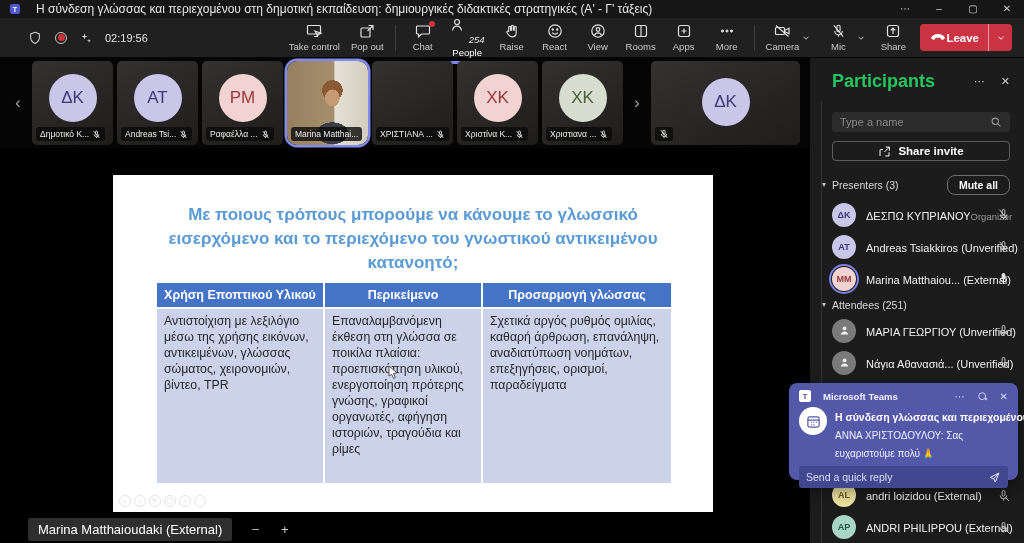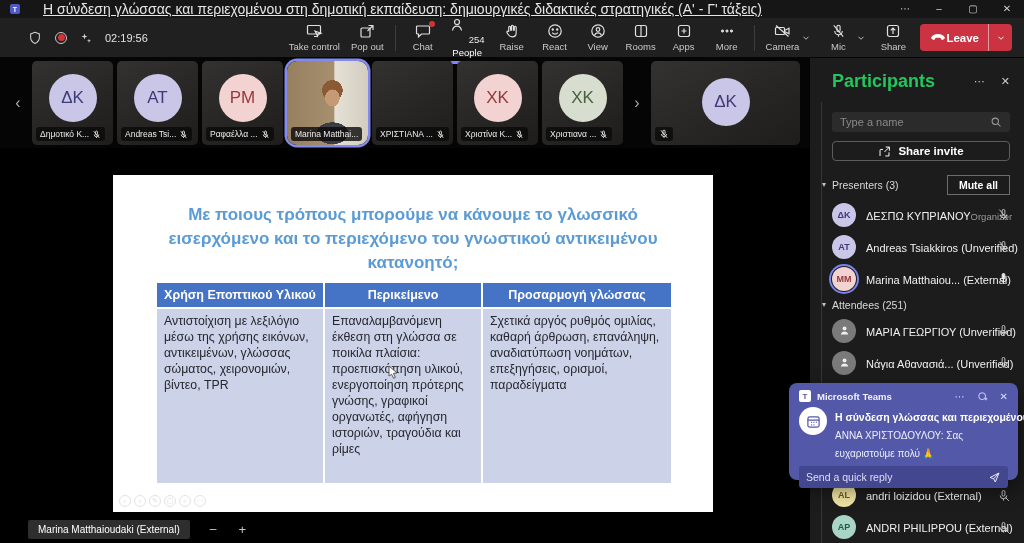--- a/index.html
+++ b/index.html
@@ -4,40 +4,40 @@
 <style>
   * { margin:0; padding:0; box-sizing:border-box; }
   html,body { width:1024px; height:543px; overflow:hidden; background:#000;
     font-family:"Liberation Sans", sans-serif; }
   svg { display:block; }
 
   
   .titlebar { height:18px; background:#161616; display:flex; align-items:center; padding-left:10px; }
   .teams-logo { width:10px; height:10px; border-radius:2px; background:#5059c9; color:#fff;
     font-size:7px; font-weight:bold; display:flex; align-items:center; justify-content:center; }
-  .win-title { color:#e6e6e6; font-size:14px; margin-left:23px; white-space:nowrap;text-decoration:underline; }
+  .win-title { color:#e6e6e6; font-size:12px; margin-left:16px; white-space:nowrap; }
   .win-ctrls { margin-left:auto; display:flex; align-items:center; gap:0; }
   .win-ctrls span { color:#cfcfcf; font-size:10px; width:34px; text-align:center; line-height:18px; }
 
   
   .toolbar { height:40px; background:#202020; display:flex; align-items:center; border-bottom:1px solid #060606; }
   .tb-left { display:flex; align-items:center; gap:13px; margin-left:28px; color:#d6d6d6; }
   .rec-dot { width:12px; height:12px; border:1.5px solid #c9c9c9; border-radius:50%; display:flex; align-items:center; justify-content:center; }
   .rec-dot i { width:7px; height:7px; border-radius:50%; background:#d13438; }
   .timer { font-size:11px; color:#e3e3e3; }
   .tb-right { margin-left:auto; display:flex; align-items:center; gap:11px; padding-right:12px; }
   .tb-btn { position:relative; display:flex; flex-direction:column; align-items:center; gap:2px;
     color:#c9c9c9; font-size:9.5px; min-width:32px; cursor:default; }
   .tb-btn svg { stroke:#e0e0e0; }
   .tb-btn.active { color:#fff; }
   .tb-btn.active::after { content:""; position:absolute; left:0; right:0; bottom:-6px; height:3px;
     border-radius:2px; background:#7f85f5; }
   .iconrow { position:relative; display:flex; align-items:flex-start; gap:3px; }
   .badge-dot { position:absolute; top:-2px; right:-4px; width:6px; height:6px; border-radius:50%; background:#d13438; }
-  .count { font-size:9.5px; color:#e8e8e8; margin-top:17px; }
+  .count { font-size:9.5px; color:#e8e8e8; margin-top:17px;font-style:italic; }
   .tb-group { display:flex; align-items:center; gap:2px; }
   .chev { color:#bdbdbd; }
   .tb-div { width:1px; height:26px; background:#3d3d3d; }
   .leave-btn { display:flex; align-items:center; background:#cb3343; border-radius:4px; height:27px;
     color:#fff; font-weight:bold; font-size:11.5px; padding-left:10px; }
   .leave-chev { border-left:1px solid rgba(255,255,255,.5); align-self:stretch; width:24px;
     display:flex; align-items:center; justify-content:center; margin-left:9px; }
 
   
   .content { display:flex; height:485px; }
@@ -81,59 +81,59 @@
   .slide-table td { background:#ccd3e8; color:#26262e; font-size:12.3px; line-height:1.3;
     vertical-align:top; padding:5px 7px; border:2px solid #fff; height:176px; }
   .c1 { width:168px; } .c2 { width:158px; } .c3 { width:190px; }
   .slide-ctrls { position:absolute; left:6px; bottom:5px; display:flex; gap:3px; opacity:.5; }
   .sctrl { width:12px; height:12px; border:1px solid #c6c6c6; border-radius:50%; background:#fff;
     color:#b8b8b8; font-size:7px; display:flex; align-items:center; justify-content:center; }
   .cursor { position:absolute; left:275px; top:190px; }
 
   
   .bottombar { height:28px; background:#000; display:flex; align-items:center; }
-  .share-chip { margin-left:28px; background:#2e2e2e; color:#fff; font-size:10px; padding:4px 10px; border-radius:2px; }
+  .share-chip { margin-left:28px; background:#2e2e2e; color:#fff; font-size:13px; padding:4px 10px; border-radius:2px; }
   .zoom-out { color:#c9c9c9; font-size:12px; margin-left:20px; }
   .zoom-in  { color:#c9c9c9; font-size:13px; margin-left:22px; }
 
   
   .panel { width:214px; background:#1c1c1c; position:relative; display:flex; flex-direction:column; }
   .panel::before { content:""; position:absolute; left:11px; top:44px; bottom:0; width:1px; background:#353535; }
   .panel-header { display:flex; align-items:center; padding:13px 14px 8px 22px; }
   .panel-title { color:#22c55e; font-size:18px; font-weight:bold; }
   .panel-hicons { margin-left:auto; display:flex; gap:16px; color:#cccccc; font-size:11px; }
   .search { margin:12px 14px 9px 22px; height:26px; background:#2b2b2b; border-radius:3px;
     display:flex; align-items:center; padding:0 8px; }
   .search input { flex:1; background:transparent; border:0; outline:0; color:#cfcfcf; font-size:11px;
     font-family:"Liberation Sans",sans-serif; }
   .search input::placeholder { color:#8a8a8a; }
   .share-invite { margin:0 14px 10px 22px; height:25px; border:1px solid #5c5c5c; border-radius:4px;
     background:transparent; color:#fff; font-size:11.5px; font-weight:bold;
     display:flex; align-items:center; justify-content:center; gap:7px; }
   .section-row { display:flex; align-items:center; padding:4px 14px 4px 12px; color:#d9d9d9; font-size:10.5px; }
   .section-row .sec-chev { font-size:8px; color:#bdbdbd; margin-right:6px; }
-  .mute-all { margin-left:auto; border:1px solid #6d6d6d; border-radius:0; background:transparent;
+  .mute-all { margin-left:auto; border:1px solid #6d6d6d; border-radius:8px; background:transparent;
     color:#fff; font-size:10.5px; font-weight:bold; padding:3px 11px; }
   .person-row { display:flex; align-items:center; gap:10px; padding:4px 14px 4px 22px; min-height:32px; }
   .p-avatar { width:24px; height:24px; border-radius:50%; flex:none; display:flex; align-items:center;
     justify-content:center; font-size:9px; font-weight:bold; }
   .p-avatar.ring { outline:2px solid #7a82eb; outline-offset:1px; }
   .p-main { flex:1; min-width:0; }
   .p-name { color:#f0f0f0; font-size:11px; white-space:nowrap; overflow:hidden; }
   .p-sub { color:#9a9a9a; font-size:9.5px; }
   .p-mic { color:#c8c8c8; flex:none; }
   .spacer-hidden { height:88px; }
 
   
   .toast { position:absolute; left:789px; top:383px; width:229px; height:97px; background:#5458a8;
     border-radius:8px; box-shadow:0 8px 20px rgba(0,0,0,.55); padding:7px 10px; z-index:40; color:#fff; }
   .toast-head { display:flex; align-items:center; }
   .toast-logo { width:12px; height:12px; border-radius:2px; background:#fff; color:#5458a8;
     font-size:8px; font-weight:bold; display:flex; align-items:center; justify-content:center; }
-  .toast-app { font-size:9.5px; font-weight:bold; margin-left:6px; color:#f0f1ff; }
+  .toast-app { font-size:9.5px; font-weight:bold; margin-left:12px; color:#f0f1ff; }
   .toast-hicons { margin-left:auto; display:flex; gap:12px; color:#dcdefc; font-size:10px; }
   .toast-body { display:flex; gap:8px; margin-top:5px; }
   .toast-avatar { width:28px; height:28px; border-radius:50%; background:#fff; flex:none;
     display:flex; align-items:center; justify-content:center; }
   .toast-text { min-width:0; }
   .toast-title { font-size:10.5px; font-weight:bold; white-space:nowrap; overflow:hidden; }
   .toast-line { font-size:10px; color:#eceefc; line-height:1.3; }
   .toast-reply { margin-top:5px; height:22px; background:#43478f; border-radius:3px;
     display:flex; align-items:center; padding:0 7px; }
   .toast-reply input { flex:1; background:transparent; border:0; outline:0; color:#e8e9fb; font-size:10.5px;

